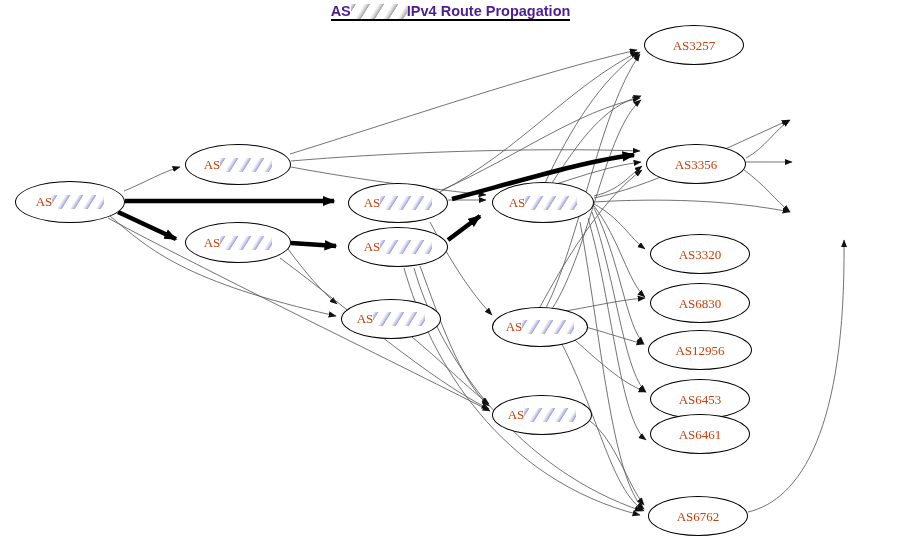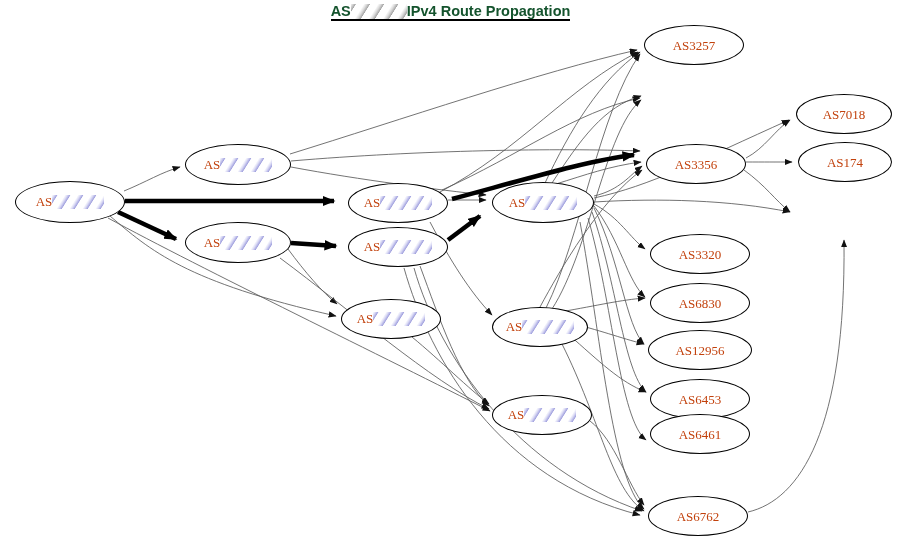--- a/index.html
+++ b/index.html
@@ -19,21 +19,21 @@
   }
   #graph-title {
     position: absolute;
     left: 0;
     top: 3px;
     width: 901px;
     text-align: center;
     font-family: "Liberation Sans", sans-serif;
     font-weight: bold;
     font-size: 14.5px;
-    color: #14532d;
+    color: #4c1d95;
     letter-spacing: 0px;
     white-space: nowrap;
     z-index: 40;
   }
   #graph-title .tseg {
     display: inline-block;
     border-bottom: 2px solid #000;
     padding-bottom: 0px;
     vertical-align: bottom;
     line-height: 16px;
@@ -222,20 +222,14 @@
   </div>
   <div class="node" style="left:650px;top:379px;width:100px;height:40px;">
     <span class="nlabel">AS6453</span>
   </div>
   <div class="node" style="left:650px;top:414px;width:100px;height:40px;">
     <span class="nlabel">AS6461</span>
   </div>
   <div class="node" style="left:648px;top:496px;width:100px;height:40px;">
     <span class="nlabel">AS6762</span>
   </div>
-  <div class="node" style="left:796px;top:94px;width:96px;height:40px;">
-    <span class="nlabel">AS7018</span>
-  </div>
-  <div class="node" style="left:798px;top:142px;width:94px;height:40px;">
-    <span class="nlabel">AS174</span>
-  </div>
 
 </div>
 
 </body></html>

